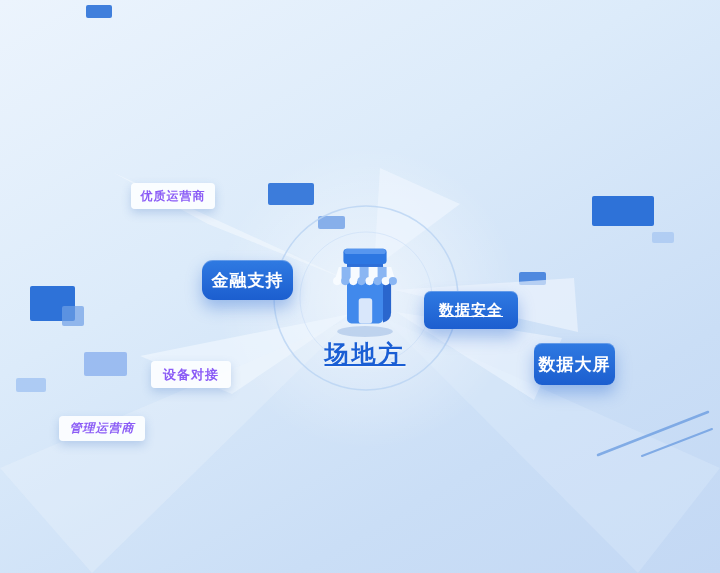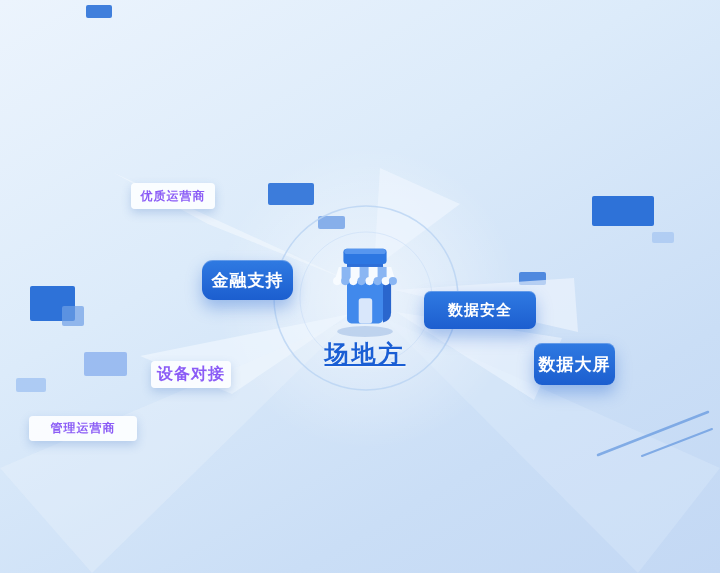--- a/index.html
+++ b/index.html
@@ -38,24 +38,24 @@
   }
   .node.light{
     color:#8b5cf6;
     background:rgba(251,253,255,.96);
     box-shadow:0 4px 10px rgba(60,110,190,.25);
     border-radius:4px;font-weight:bold;
   }
   .n1{left:131px;top:183px;width:84px;height:26px;font-size:12px;}
   .n2{left:202px;top:260px;width:91px;height:40px;font-size:17px;border-radius:11px;}
   .n3{left:378px;top:169px;width:139px;height:69px;font-size:19px;border-radius:10px;letter-spacing:2px;}
-  .n4{left:424px;top:291px;width:112px;height:38px;font-size:15px;border-radius:7px;}
+  .n4{left:424px;top:291px;width:94px;height:38px;font-size:15px;border-radius:7px;text-decoration:underline;}
   .n5{left:534px;top:343px;width:81px;height:42px;font-size:17px;border-radius:8px;}
-  .n6{left:151px;top:361px;width:80px;height:27px;font-size:16px;}
-  .n7{left:29px;top:416px;width:108px;height:25px;font-size:12px;}
+  .n6{left:151px;top:361px;width:80px;height:27px;font-size:13px;}
+  .n7{left:59px;top:416px;width:86px;height:25px;font-size:12px;font-style:italic;}
   
   .center-icon{position:absolute;left:320px;top:243px;width:90px;height:96px;}
   .center-label{
     position:absolute;left:295px;top:338px;width:140px;text-align:center;
     font-size:24px;font-weight:bold;color:#1a5ed4;letter-spacing:3px;
     text-shadow:0 1px 2px rgba(255,255,255,.8);
     text-decoration:underline;
   }
 </style>
 </head>

